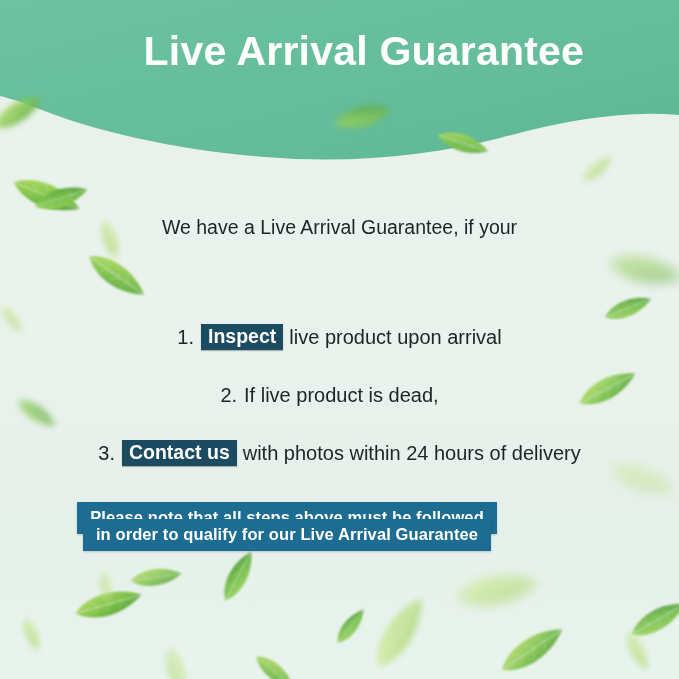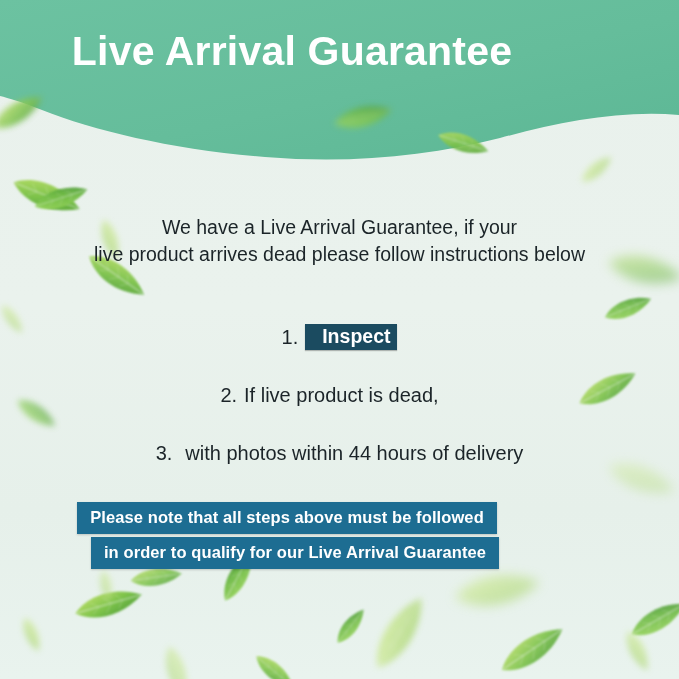--- a/index.html
+++ b/index.html
@@ -24,21 +24,21 @@
     width: 679px;
     height: 200px;
     display: block;
   }
 
   .banner-title {
     position: absolute;
     top: 28px;
     left: 0;
     width: 584px;
-    text-align: center;
+    text-align: right;
     color: #ffffff;
     font-size: 41px;
     font-weight: bold;
     letter-spacing: 0.2px;
     font-family: "Liberation Sans", sans-serif;
     z-index: 6;
     white-space: nowrap;
   }
 
   
@@ -86,21 +86,21 @@
     font-family: "Liberation Sans", sans-serif;
     white-space: nowrap;
   }
   .step .num { margin-right: 7px; }
   .step .plain { }
   .hl {
     display: inline-block;
     background: #1b4b60;
     color: #ffffff;
     font-weight: bold;
-    padding: 3px 7px 4px 17px;
+    padding: 3px 7px 4px 7px;
     line-height: 1;
     font-size: 19.5px;
     box-shadow: 0 1px 1px rgba(0,0,0,0.25);
   }
   .sp-l { margin-left: 6px; }
   .sp-r { margin-right: 20px; }
 
   
   .notice {
     position: absolute;
@@ -115,21 +115,21 @@
     font-weight: bold;
     font-size: 16.5px;
     letter-spacing: 0.1px;
     padding: 7px 13px 8px 13px;
     line-height: 1;
     font-family: "Liberation Sans", sans-serif;
     box-shadow: 0 1px 2px rgba(0,0,0,0.18);
     white-space: nowrap;
   }
   .notice-1 { top: 502px; }
-  .notice-2 { top: 537px; margin-left: 8px; }
+  .notice-2 { top: 519px; }
 </style>
 </head>
 <body>
 
 <div id="poster">
 
   <svg class="banner-svg" viewBox="0 0 679 200" preserveAspectRatio="none">
     <defs>
       <linearGradient id="grnGrad" x1="0" y1="0" x2="1" y2="1">
         <stop offset="0%" stop-color="#6cc2a1"></stop>
@@ -263,38 +263,39 @@
       <g filter="url(#blurM)" opacity="0.6">
         <use href="#leafShape" width="34" height="14" fill="url(#lf3)" transform="translate(110,568) rotate(80)"></use>
       </g>
     </svg>
   </div>
 
   <div class="content">
 
     <div class="intro">
       <span>We have a Live Arrival Guarantee, if your</span>
-      <span>live product arrives dead please follow instructions below</span>
     </div>
 
     <div class="steps">
 
       <div class="step">
         <span class="num">1.</span>
         <span class="hl">Inspect</span>
+        <span class="plain sp-l">live product upon arrival</span>
       </div>
 
       <div class="step">
         <span class="num">2.</span>
         <span class="plain sp-r">If live product is dead,</span>
       </div>
 
       <div class="step">
         <span class="num">3.</span>
-        <span class="plain sp-l">with photos within 44 hours of delivery</span>
+        <span class="hl">Contact us</span>
+        <span class="plain sp-l">with photos within 24 hours of delivery</span>
       </div>
 
     </div>
 
     <div class="notice notice-1">
       <span class="notice-bar">Please note that all steps above must be followed</span>
     </div>
     <div class="notice notice-2">
       <span class="notice-bar">in order to qualify for our Live Arrival Guarantee</span>
     </div>

